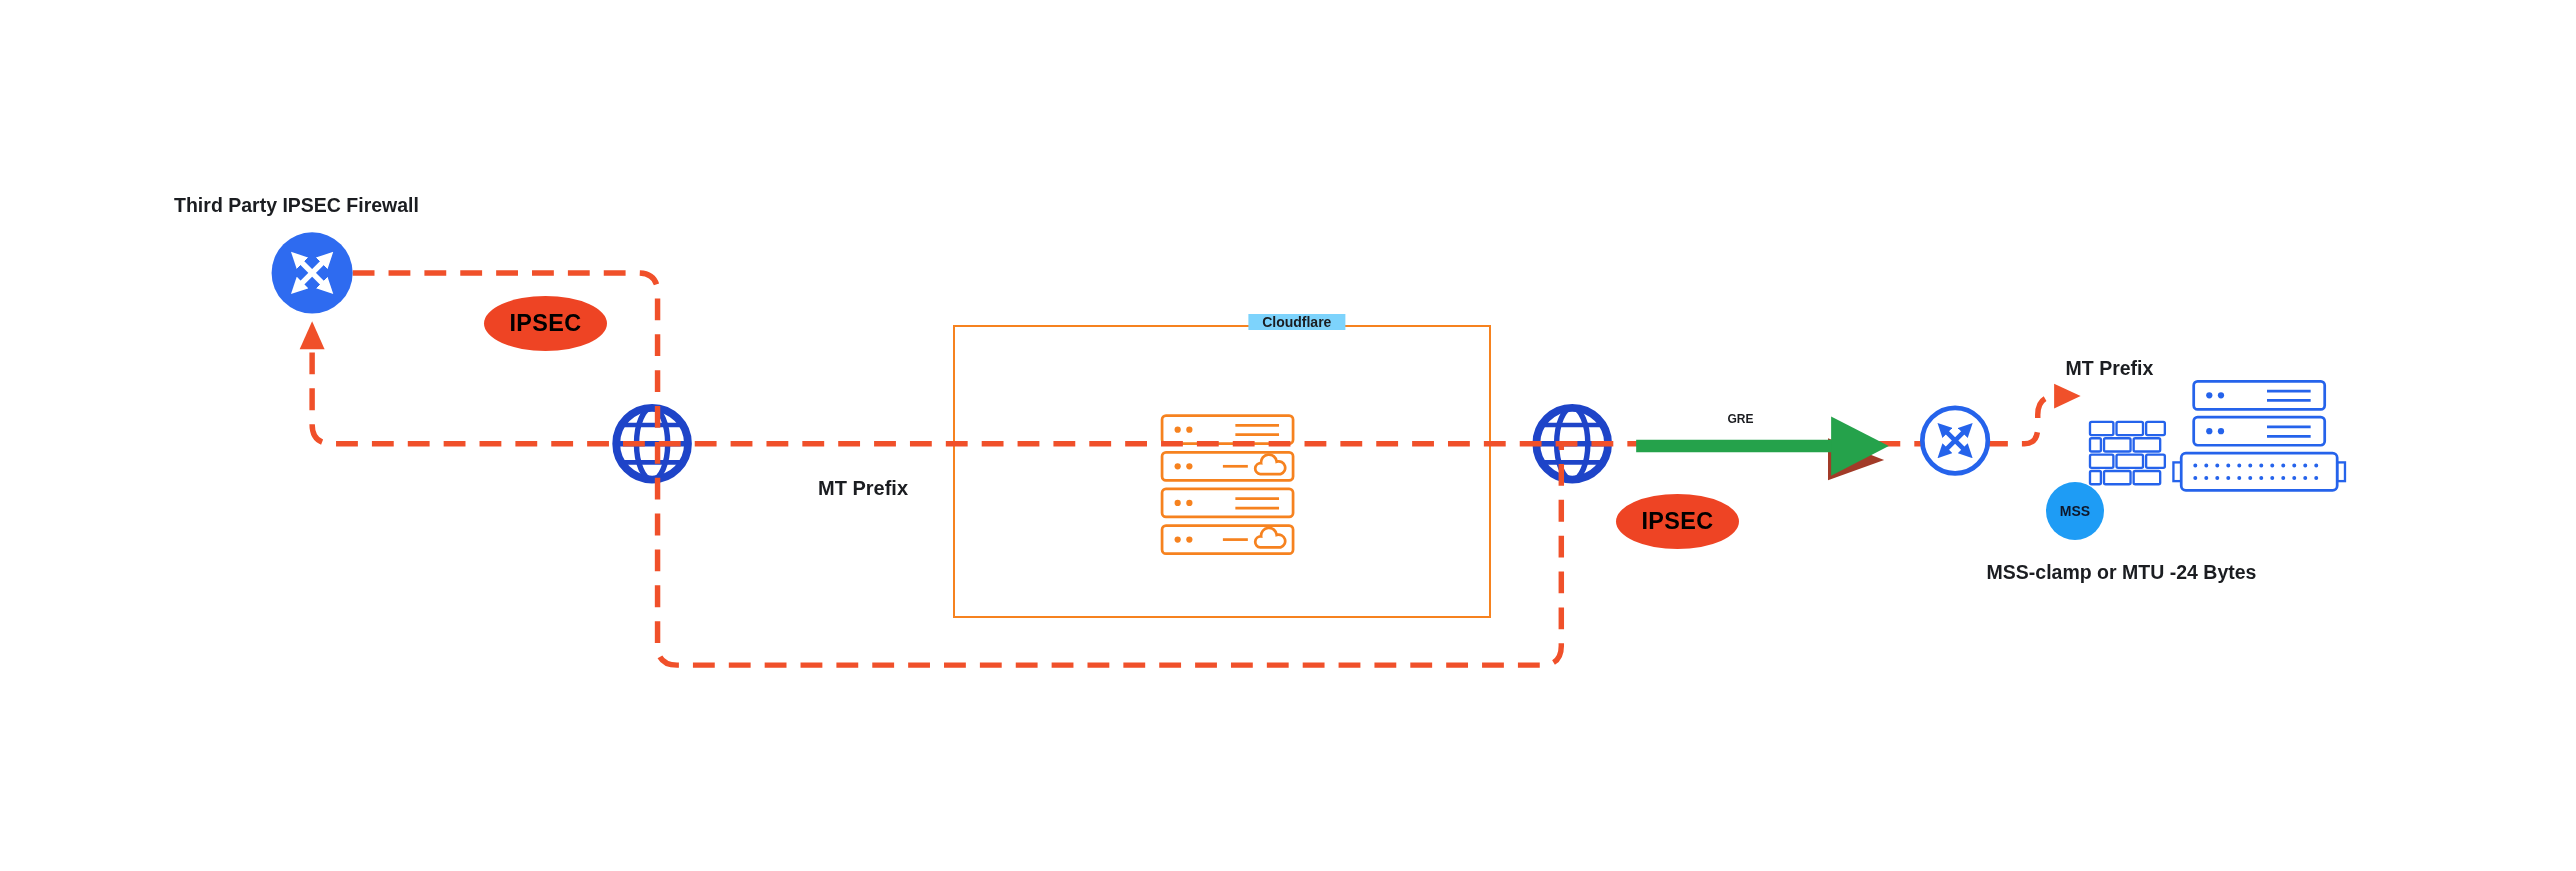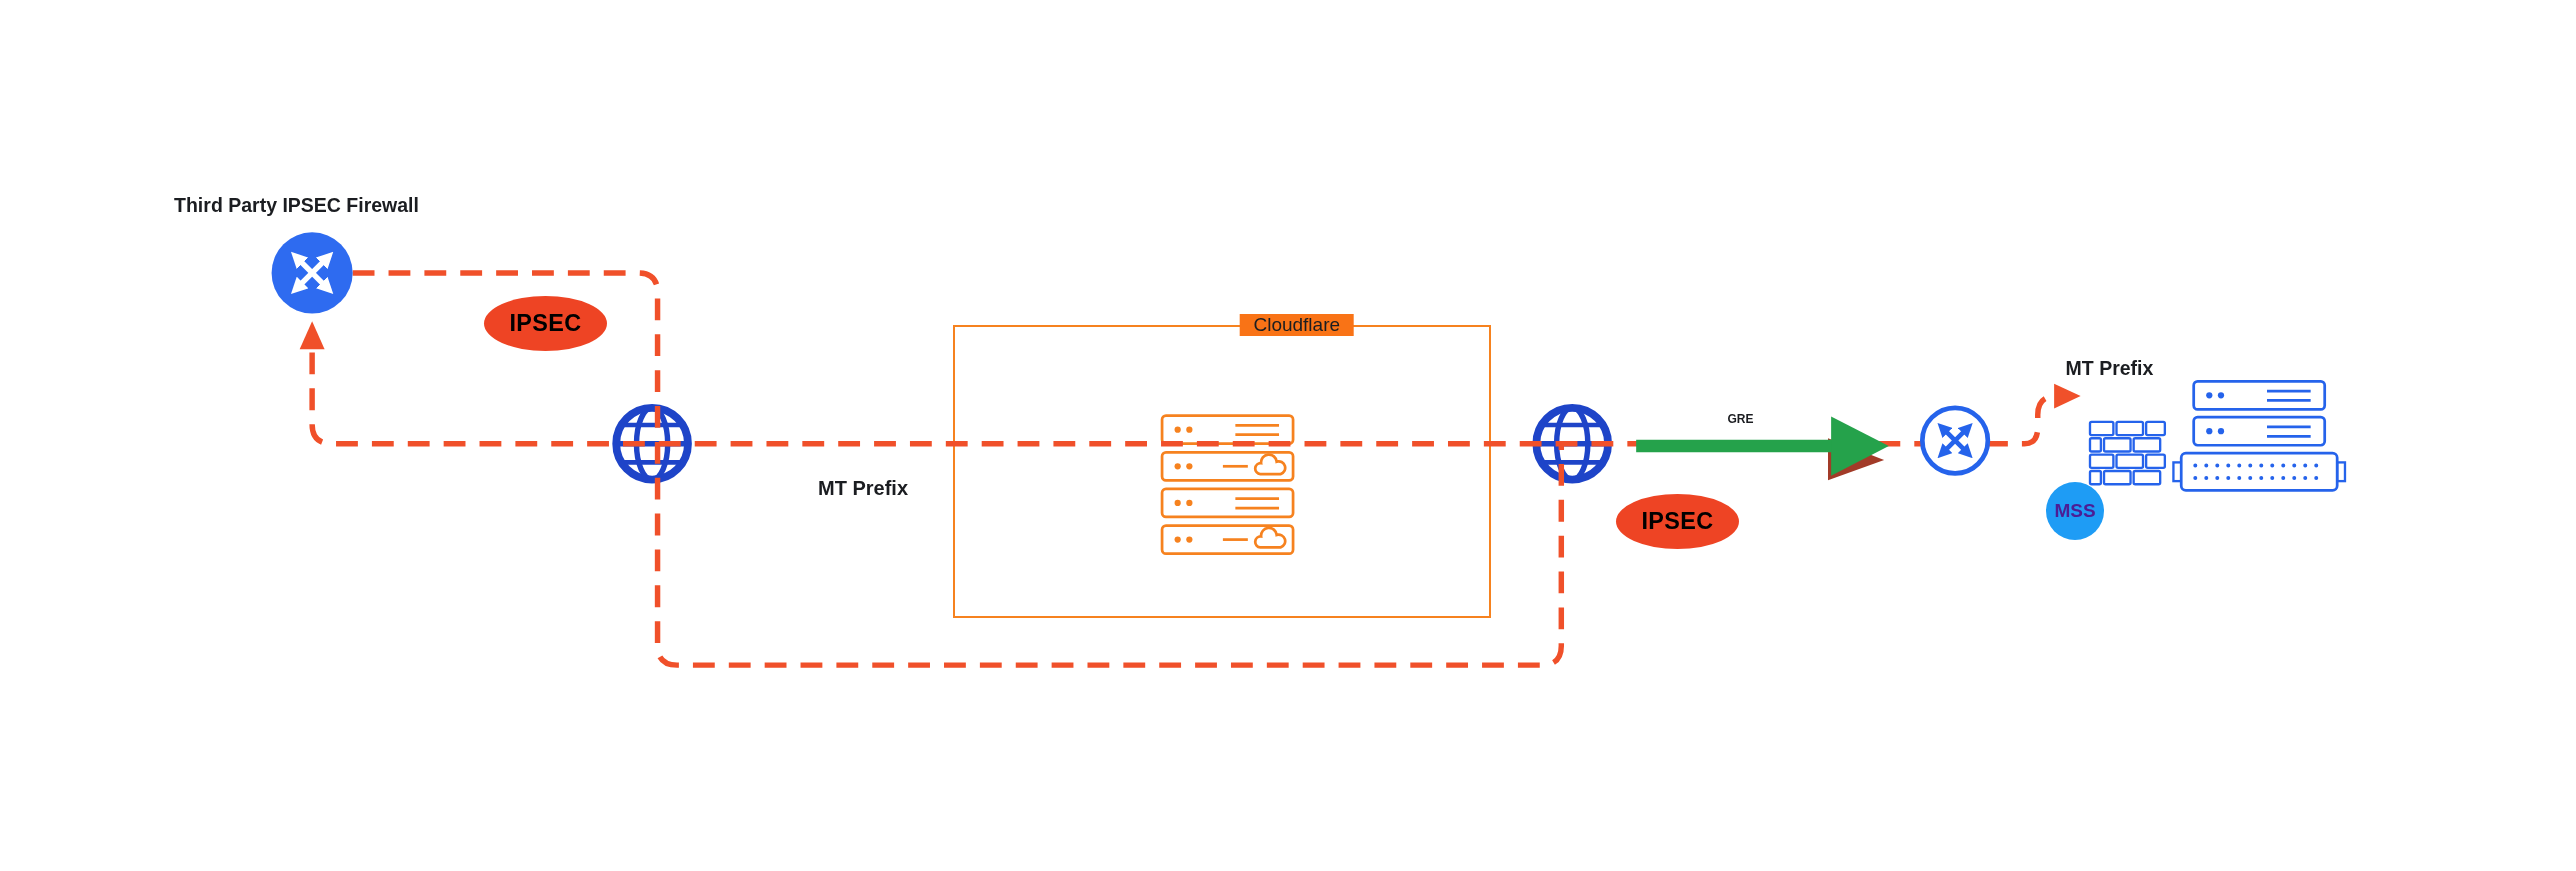--- a/index.html
+++ b/index.html
@@ -8,42 +8,42 @@
     background:var(--c-background,#ffffff);
     font-family:"Liberation Sans", sans-serif;
     overflow:hidden;
   }
   .layer { position:absolute; left:0; top:0; }
   .box { position:absolute; border:2.3px solid; background:transparent; }
   .cloudflare-box { left:953px; top:325px; width:534px; height:289px; border-color:var(--c-cloudflare_orange,#f6821f); }
   .customer-box   { left:1829px; top:325px; width:549px; height:294px; border-color:var(--c-primary_blue,#2563eb); }
   .box-label {
     position:absolute; top:-13.3px; left:64%; transform:translateX(-50%);
-    background:#f97316; padding:0 14px; white-space:nowrap;
-    font-weight:400; font-size:19px; color:var(--c-text,#1b1d21);
+    background:#7dd3fc; padding:0 14px; white-space:nowrap;
+    font-weight:700; font-size:14px; color:var(--c-text,#1b1d21);
   }
   .lbl { position:absolute; font-weight:700; color:var(--c-text,#1b1d21); text-align:center; }
   #lbl-third    { left:100px;  top:194px; width:393px; font-size:19.5px; }
   #lbl-bgp      { left:707px;  top:473px; width:312px; font-size:20px; line-height:30px; }
   #lbl-gre      { left:1678px; top:412px; width:125px; font-size:12px; }
   #lbl-mtprefix { left:2020px; top:357px; width:179px; font-size:19.5px; }
   #lbl-note     { left:1872px; top:558px; width:499px; font-size:19.5px; line-height:29px; }
   .pill {
     position:absolute; width:123px; height:55px; border-radius:50%;
     background:var(--c-ipsec_pill,#ee4424); color:#000000;
     display:flex; align-items:center; justify-content:center;
     font-weight:700; font-size:23.4px; letter-spacing:0.4px;
   }
   #pill-left  { left:484px;  top:296px; }
   #pill-right { left:1616px; top:494px; }
   .mss-badge {
     position:absolute; left:2046px; top:482px; width:58px; height:58px; border-radius:50%;
-    background:var(--c-mss_blue,#1e9cf5); color:#4c1d95;
+    background:var(--c-mss_blue,#1e9cf5); color:#0f172a;
     display:flex; align-items:center; justify-content:center;
-    font-weight:700; font-size:19px;
+    font-weight:700; font-size:14px;
   }
   .dash { fill:none; stroke:var(--c-tunnel_dash,#f0502a); stroke-width:7; stroke-dasharray:28 18; }
 </style>
 </head>
 <body>
 
 <div class="canvas">
 
   <div class="box cloudflare-box">
     <span class="box-label">Cloudflare</span>
@@ -153,20 +153,21 @@
 
   <div class="lbl" id="lbl-bgp">
     <div>MT Prefix</div>
   </div>
 
   <div class="lbl" id="lbl-gre">GRE</div>
 
   <div class="lbl" id="lbl-mtprefix">MT Prefix</div>
 
   <div class="lbl" id="lbl-note">
+    <div>MSS-clamp or MTU -24 Bytes</div>
   </div>
 
   <div class="pill" id="pill-left">IPSEC</div>
   <div class="pill" id="pill-right">IPSEC</div>
 
   <div class="mss-badge">MSS</div>
 
 </div>
 
 

